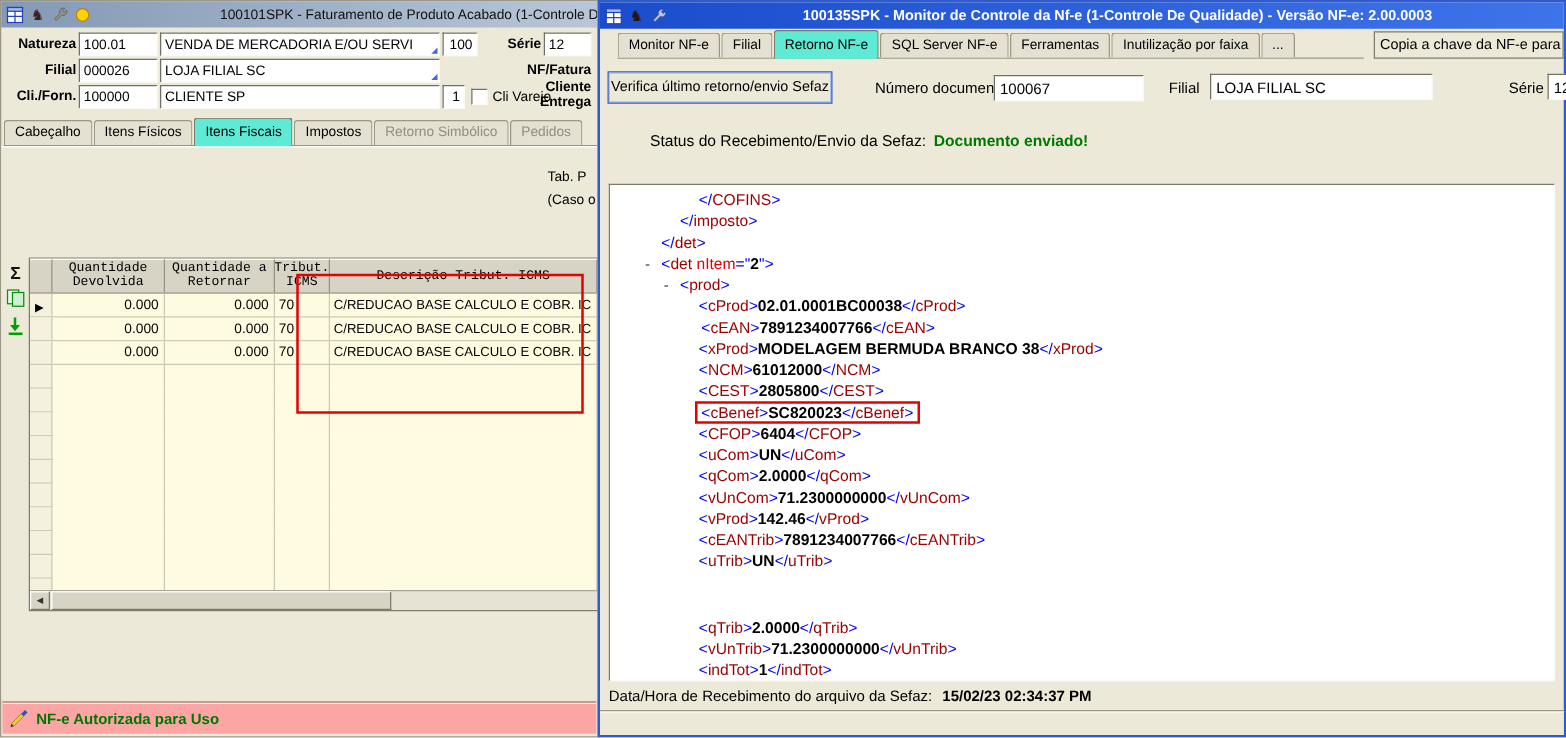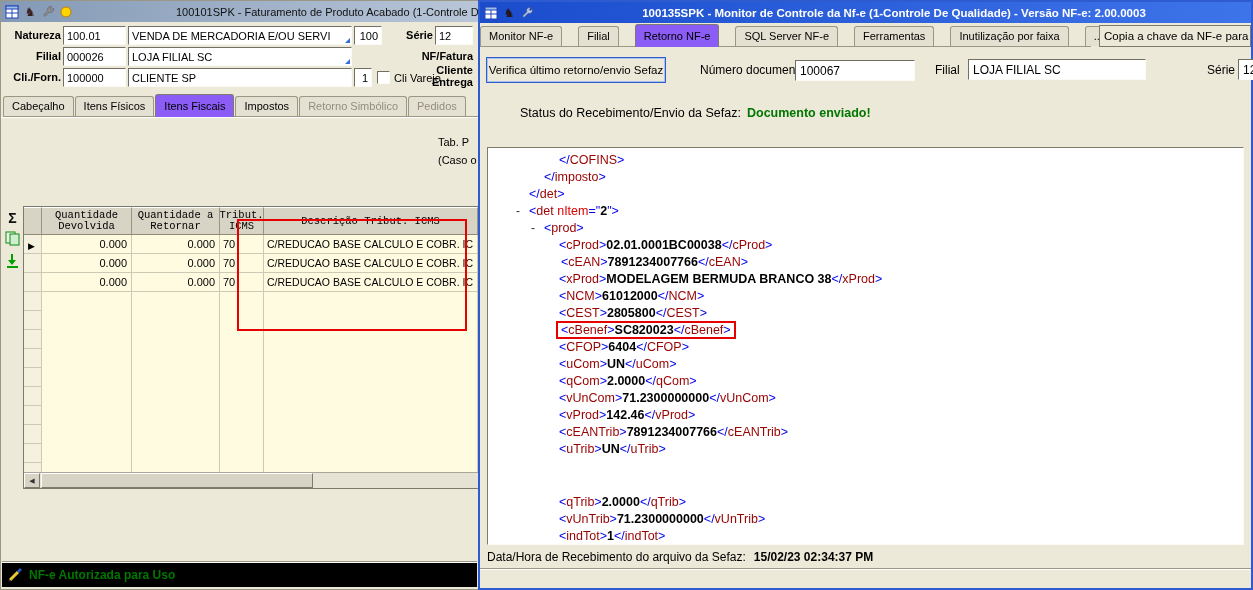--- a/index.html
+++ b/index.html
@@ -25,23 +25,23 @@
   .lbl { position: absolute; font-size: 11px; white-space: nowrap; }
   .b { font-weight: bold; }
   .fld { position: absolute; height: 19px; background: #fff; border: 1px solid; border-color: #716f64 #fbfaf5 #fbfaf5 #716f64; font-size: 11px; line-height: 16px; padding: 1px 3px; overflow: hidden; white-space: nowrap; }
   .fld.r { text-align: right; }
   .mark { position: absolute; right: 1px; bottom: 1px; width: 0; height: 0; border-left: 5px solid transparent; border-bottom: 5px solid #3a6ae0; }
   .chk { position: absolute; width: 13px; height: 13px; background: #fff; border: 1px solid; border-color: #716f64 #fbfaf5 #fbfaf5 #716f64; }
 
   
   .tabstrip { position: absolute; display: flex; align-items: flex-end; height: 23px; border-bottom: 1px solid #9a9884; }
   #left-tabstrip  { left: 2px; top: 93px; right: 0; }
-  #right-tabstrip { left: 0; top: 22px; right: 160px; gap: 15px; }
+  #right-tabstrip { left: 14px; top: 22px; right: 160px; }
   .tab { font-size: 11px; padding: 3px 8px 4px 8px; background: #e4e1d2; border: 1px solid #9a9884; border-bottom: none; border-radius: 3px 3px 0 0; margin-right: 1px; white-space: nowrap; }
-  .tab.active { background: #8b5cf6; padding-top: 5px; padding-bottom: 5px; margin-bottom: -1px; border-color: #7d7b6c; position: relative; z-index: 2; }
+  .tab.active { background: #5eead4; padding-top: 5px; padding-bottom: 5px; margin-bottom: -1px; border-color: #7d7b6c; position: relative; z-index: 2; }
   .tab.disabled { color: #918d80; }
 
   
   #left-page { position: absolute; left: 0; right: 0; top: 116px; bottom: 29px; background: #ece9d8; border-top: 1px solid #fff; }
   .paneltext { position: absolute; font-size: 11px; white-space: nowrap; }
 
   
   #grid { position: absolute; left: 22px; top: 205px; width: 456px; height: 283px; border: 1px solid #7d7b6c; background: #fffbe0; }
   #grid-head { display: flex; height: 28px; background: #d7d3c5; border-bottom: 1px solid #8d8a78; }
   .gh { border-right: 1px solid #989582; border-top: 1px solid #fff; display: flex; align-items: center; justify-content: center; text-align: center; font-size: 10.5px; line-height: 11px; padding: 1px; overflow: hidden; font-family: Liberation Mono, monospace; }
@@ -59,21 +59,21 @@
   #hscroll { position: absolute; left: 0; right: 0; bottom: 0; height: 16px; background: #e6e3d4; border-top: 1px solid #aaa79a; }
   .sbbtn { position: absolute; left: 0; top: 0; width: 16px; height: 15px; background: #d7d3c5; border: 1px solid; border-color: #fff #7d7b6c #7d7b6c #fff; font-size: 7px; line-height: 13px; text-align: center; color: #333; }
   .sbthumb { position: absolute; left: 17px; top: 0; width: 272px; height: 15px; background: #d7d3c5; border: 1px solid; border-color: #fff #7d7b6c #7d7b6c #fff; }
   .redbox { position: absolute; border: 2px solid #e60000; z-index: 5; pointer-events: none; }
 
   
   .lt-icon { position: absolute; left: 3px; width: 17px; height: 17px; display: flex; align-items: center; justify-content: center; }
   .sigma { font-size: 14px; font-weight: bold; color: #111; }
 
   
-  #left-status { position: absolute; left: 1px; right: 1px; bottom: 2px; height: 26px; background: #000000; border-top: 1px solid #9a9884; box-shadow: inset 0 1px 0 #fff; }
+  #left-status { position: absolute; left: 1px; right: 1px; bottom: 2px; height: 26px; background: #fca5a5; border-top: 1px solid #9a9884; box-shadow: inset 0 1px 0 #fff; }
   #left-status-text { position: absolute; left: 27px; top: 6px; font-size: 12px; font-weight: bold; color: #007700; }
 
   
   .copybtn { position: absolute; right: 0; top: 23px; height: 22px; width: 152px; background: #ece9d8; border: 1px solid #7d7b6c; font-size: 11.5px; text-align: left; padding: 3px 4px; white-space: nowrap; overflow: hidden; font-family: inherit; }
   #verify-btn { position: absolute; left: 6px; top: 55px; width: 180px; height: 26px; background: #ece9d8; border: 1px solid #2e5bd0; box-shadow: inset 0 0 0 1px #a8c4ee; font-size: 11.5px; font-family: inherit; }
   .rlbl { position: absolute; font-size: 12px; white-space: nowrap; }
   .rfld { position: absolute; height: 21px; background: #fff; border: 1px solid; border-color: #716f64 #fbfaf5 #fbfaf5 #716f64; font-size: 12px; line-height: 18px; padding: 1px 4px; overflow: hidden; white-space: nowrap; }
   #status-line { position: absolute; left: 40px; top: 104px; font-size: 12.5px; white-space: nowrap; }
   #status-value { font-weight: bold; margin-left: 6px; }
   #xml-panel { position: absolute; left: 7px; top: 145px; width: 757px; height: 398px; background: #fff; border: 1px solid; border-color: #7d7b6c #fbfaf5 #fbfaf5 #7d7b6c; overflow: hidden; }

